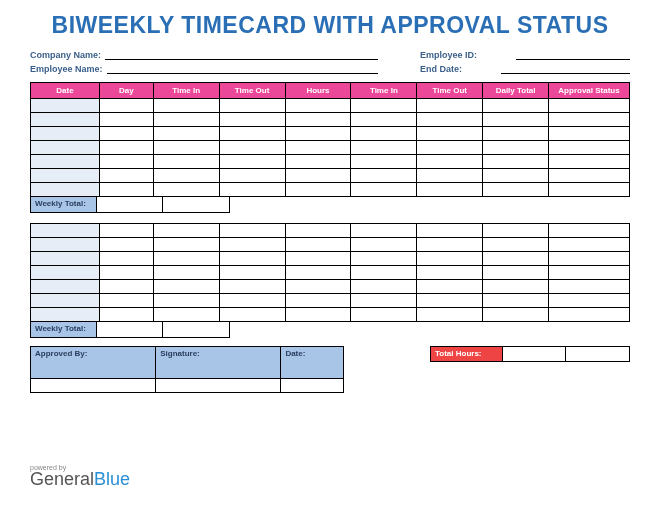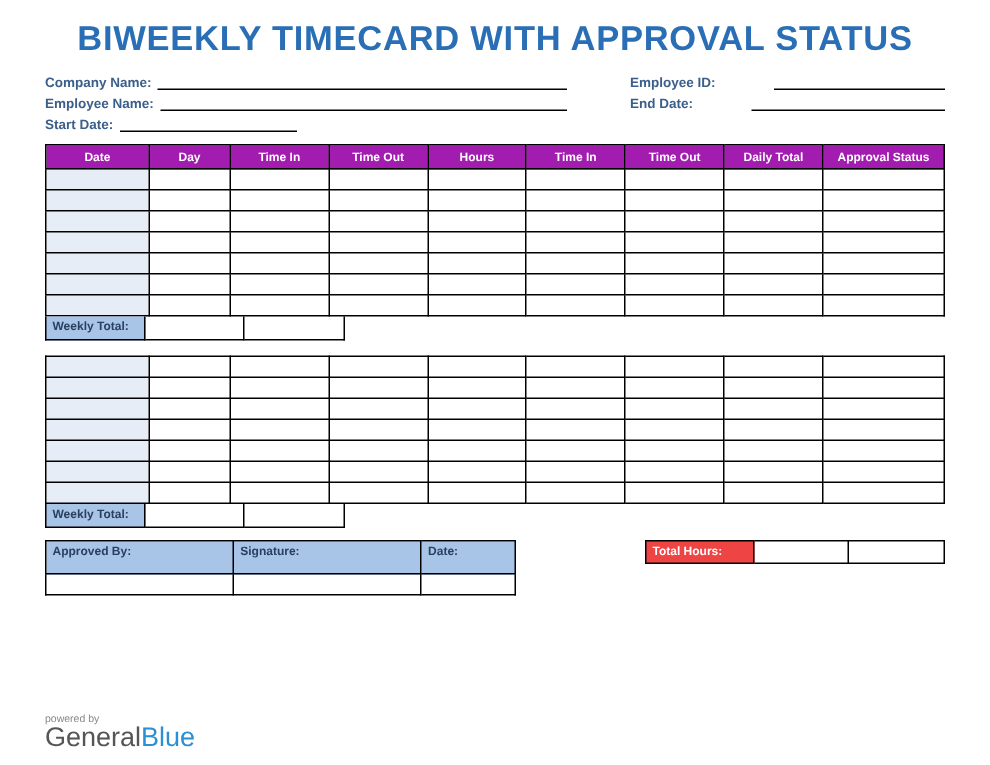--- a/index.html
+++ b/index.html
@@ -51,21 +51,21 @@
     border-bottom: 1px solid #000;
     height: 11px;
   }
   table.timecard {
     width: 100%;
     border-collapse: collapse;
     margin-top: 8px;
     table-layout: fixed;
   }
   table.timecard th {
-    background: #a21caf;
+    background: #ec4899;
     color: #fff;
     font-size: 8px;
     font-weight: bold;
     border: 1px solid #000;
     height: 16px;
     text-align: center;
     padding: 0;
   }
   table.timecard td {
     border: 1px solid #000;
@@ -126,21 +126,21 @@
   .approval-table td {
     border: 1px solid #000;
     font-size: 8px;
     padding: 2px 4px;
     vertical-align: top;
   }
   .approval-table td.header-cell {
     background: #a8c4e6;
     font-weight: bold;
     color: #2a4060;
-    height: 22px;
+    height: 32px;
   }
   .approval-table td.value-cell {
     height: 14px;
   }
   .total-hours-box {
     display: flex;
     width: 200px;
   }
   .total-hours-label {
     background: #ef4444;
@@ -159,21 +159,21 @@
     height: 16px;
   }
   .total-hours-val2 {
     border: 1px solid #000;
     border-left: none;
     width: 66.5px;
     height: 16px;
   }
   .footer {
     position: absolute;
-    bottom: 8px;
+    bottom: 20px;
     left: 30px;
     font-size: 7px;
     color: #888;
   }
   .footer-brand {
     font-size: 18px;
     color: #666;
     font-weight: 300;
     margin-top: -2px;
   }
@@ -211,26 +211,20 @@
       <span class="info-line"></span>
     </div>
   </div>
   <div class="info-row">
     <div class="info-left">
       <span class="info-label">Employee Name:</span>
       <span class="info-line"></span>
     </div>
     <div class="info-right">
       <span class="info-label">End Date:</span>
-      <span class="info-line"></span>
-    </div>
-  </div>
-  <div class="info-row">
-    <div class="info-left" style="width:28%">
-      <span class="info-label">Start Date:</span>
       <span class="info-line"></span>
     </div>
   </div>
 
   <table class="timecard">
     <colgroup>
       <col class="col-date">
         <col class="col-day">
         <col class="col-ti">
         <col class="col-to">

